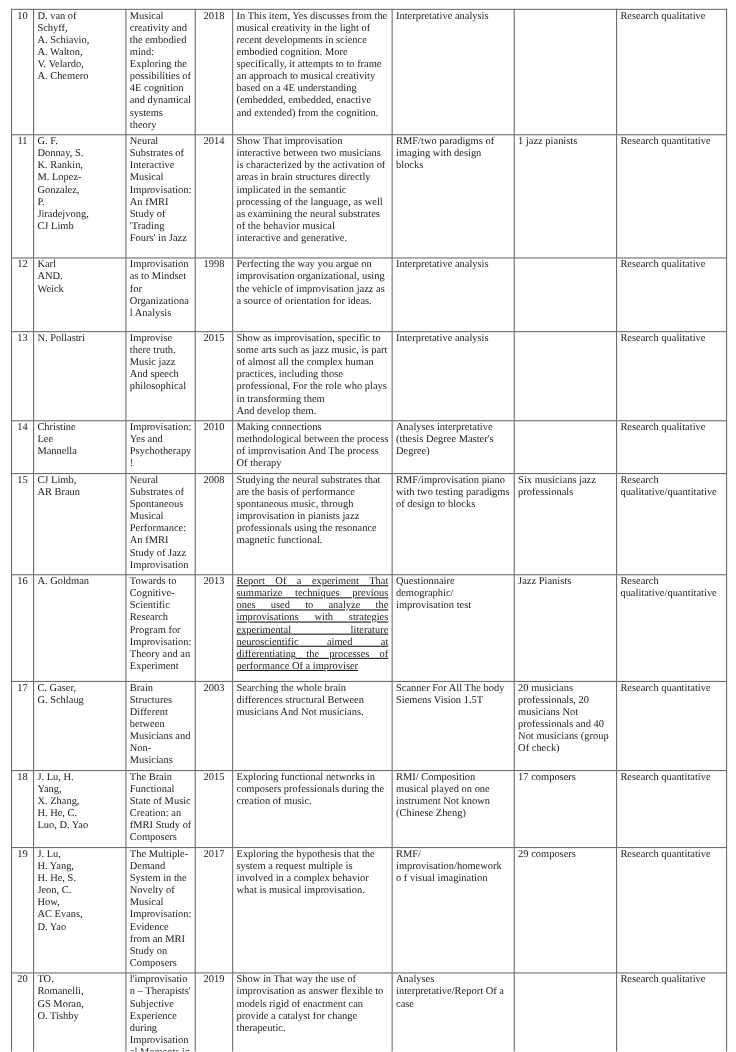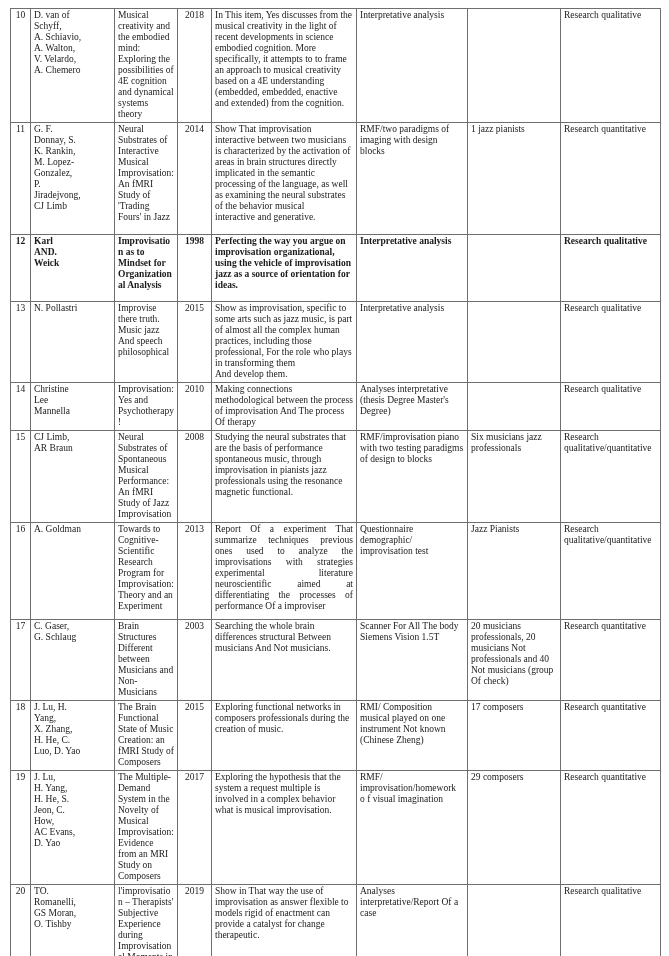--- a/index.html
+++ b/index.html
@@ -30,20 +30,21 @@
     word-wrap: break-word;
     overflow: hidden;
   }
   td.c-num, td.c-year {
     text-align: center;
     padding-left: 1px;
     padding-right: 1px;
   }
   td.c-desc.justify {
     text-align: justify;
+    text-decoration: underline;
   }
 </style>
 </head>
 <body>
 
 <div class="page">
   <table class="review-table">
     <colgroup id="cols">
         <col style="width: 20px;">
         <col style="width: 84px;">
@@ -81,21 +82,21 @@
 Jiradejvong,
 CJ Limb</td>
     <td class="c-title">Neural Substrates of Interactive Musical Improvisation: An fMRI Study of 'Trading Fours' in Jazz</td>
     <td class="c-year">2014</td>
     <td class="c-desc">Show That improvisation interactive between two musicians is characterized by the activation of areas in brain structures directly implicated in the semantic processing of the language, as well as examining the neural substrates of the behavior musical
 interactive and generative.</td>
     <td class="c-methods">RMF/two paradigms of imaging with design blocks</td>
     <td class="c-participants">1 jazz pianists</td>
     <td class="c-type">Research quantitative</td>
   </tr>
-        <tr style="height: 67px; font-weight: bold;">
+        <tr style="height: 67px;">
     <td class="c-num">12</td>
     <td class="c-authors">Karl
 AND.
 Weick</td>
     <td class="c-title">Improvisation as to Mindset for Organizational Analysis</td>
     <td class="c-year">1998</td>
     <td class="c-desc">Perfecting the way you argue on improvisation organizational, using the vehicle of improvisation jazz as a source of orientation for ideas.</td>
     <td class="c-methods">Interpretative analysis</td>
     <td class="c-participants"></td>
     <td class="c-type">Research qualitative</td>

